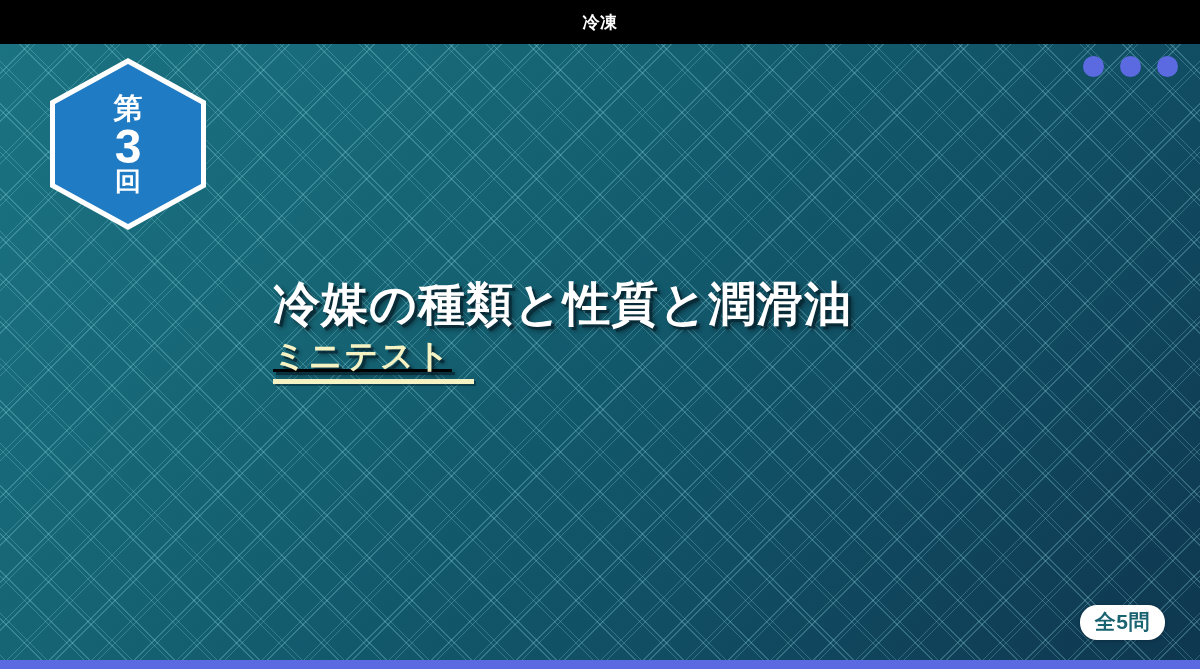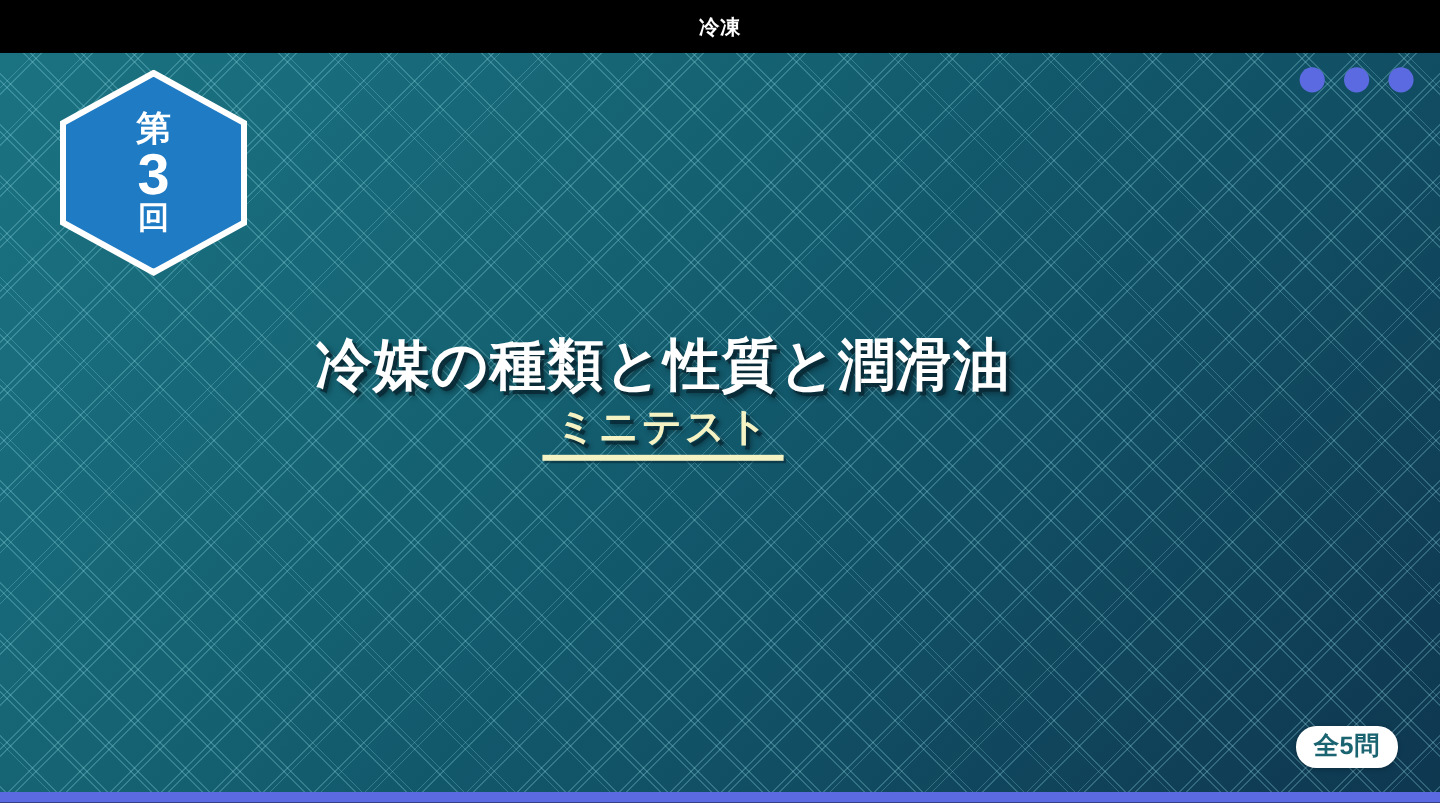--- a/index.html
+++ b/index.html
@@ -1,15 +1,15 @@
 <!DOCTYPE html>
 <html><head>
 <meta charset="utf-8">
 <style>
-  * { margin:0; padding:0; box-sizing:border-box;text-align:center; }
+  * { margin:0; padding:0; box-sizing:border-box; }
 
   html, body {
     width: 1200px;
     height: 669px;
     overflow: hidden;
     background: #000;
     font-family: "Liberation Sans", "DejaVu Sans", sans-serif;
   }
 
   #slide {
@@ -141,37 +141,38 @@
   }
   .dot {
     width: 21px; height: 21px;
     border-radius: 50%;
     background: #5b6ae0;
   }
 
   
   .title-block {
     position: absolute;
-    left: 263px; top: 232px;
+    left: 273px; top: 232px;
     z-index: 10;
   }
   .main-title {
     color: #ffffff;
     font-size: 47px;
     font-weight: 700;
     line-height: 1.18;
     letter-spacing: 1px;
     text-shadow:
       3px 3px 0 rgba(8,40,52,0.85),
       4px 4px 5px rgba(0,0,0,0.45);
     white-space: nowrap;
   }
   .sub-title-row {
     margin-top: 6px;
     display: inline-block;
+    text-decoration: underline;
   }
   .sub-title {
     color: #f5f2c4;
     font-size: 33px;
     font-weight: 700;
     letter-spacing: 2px;
     line-height: 1.15;
     text-shadow:
       3px 3px 0 rgba(8,40,52,0.8),
       4px 4px 4px rgba(0,0,0,0.4);

